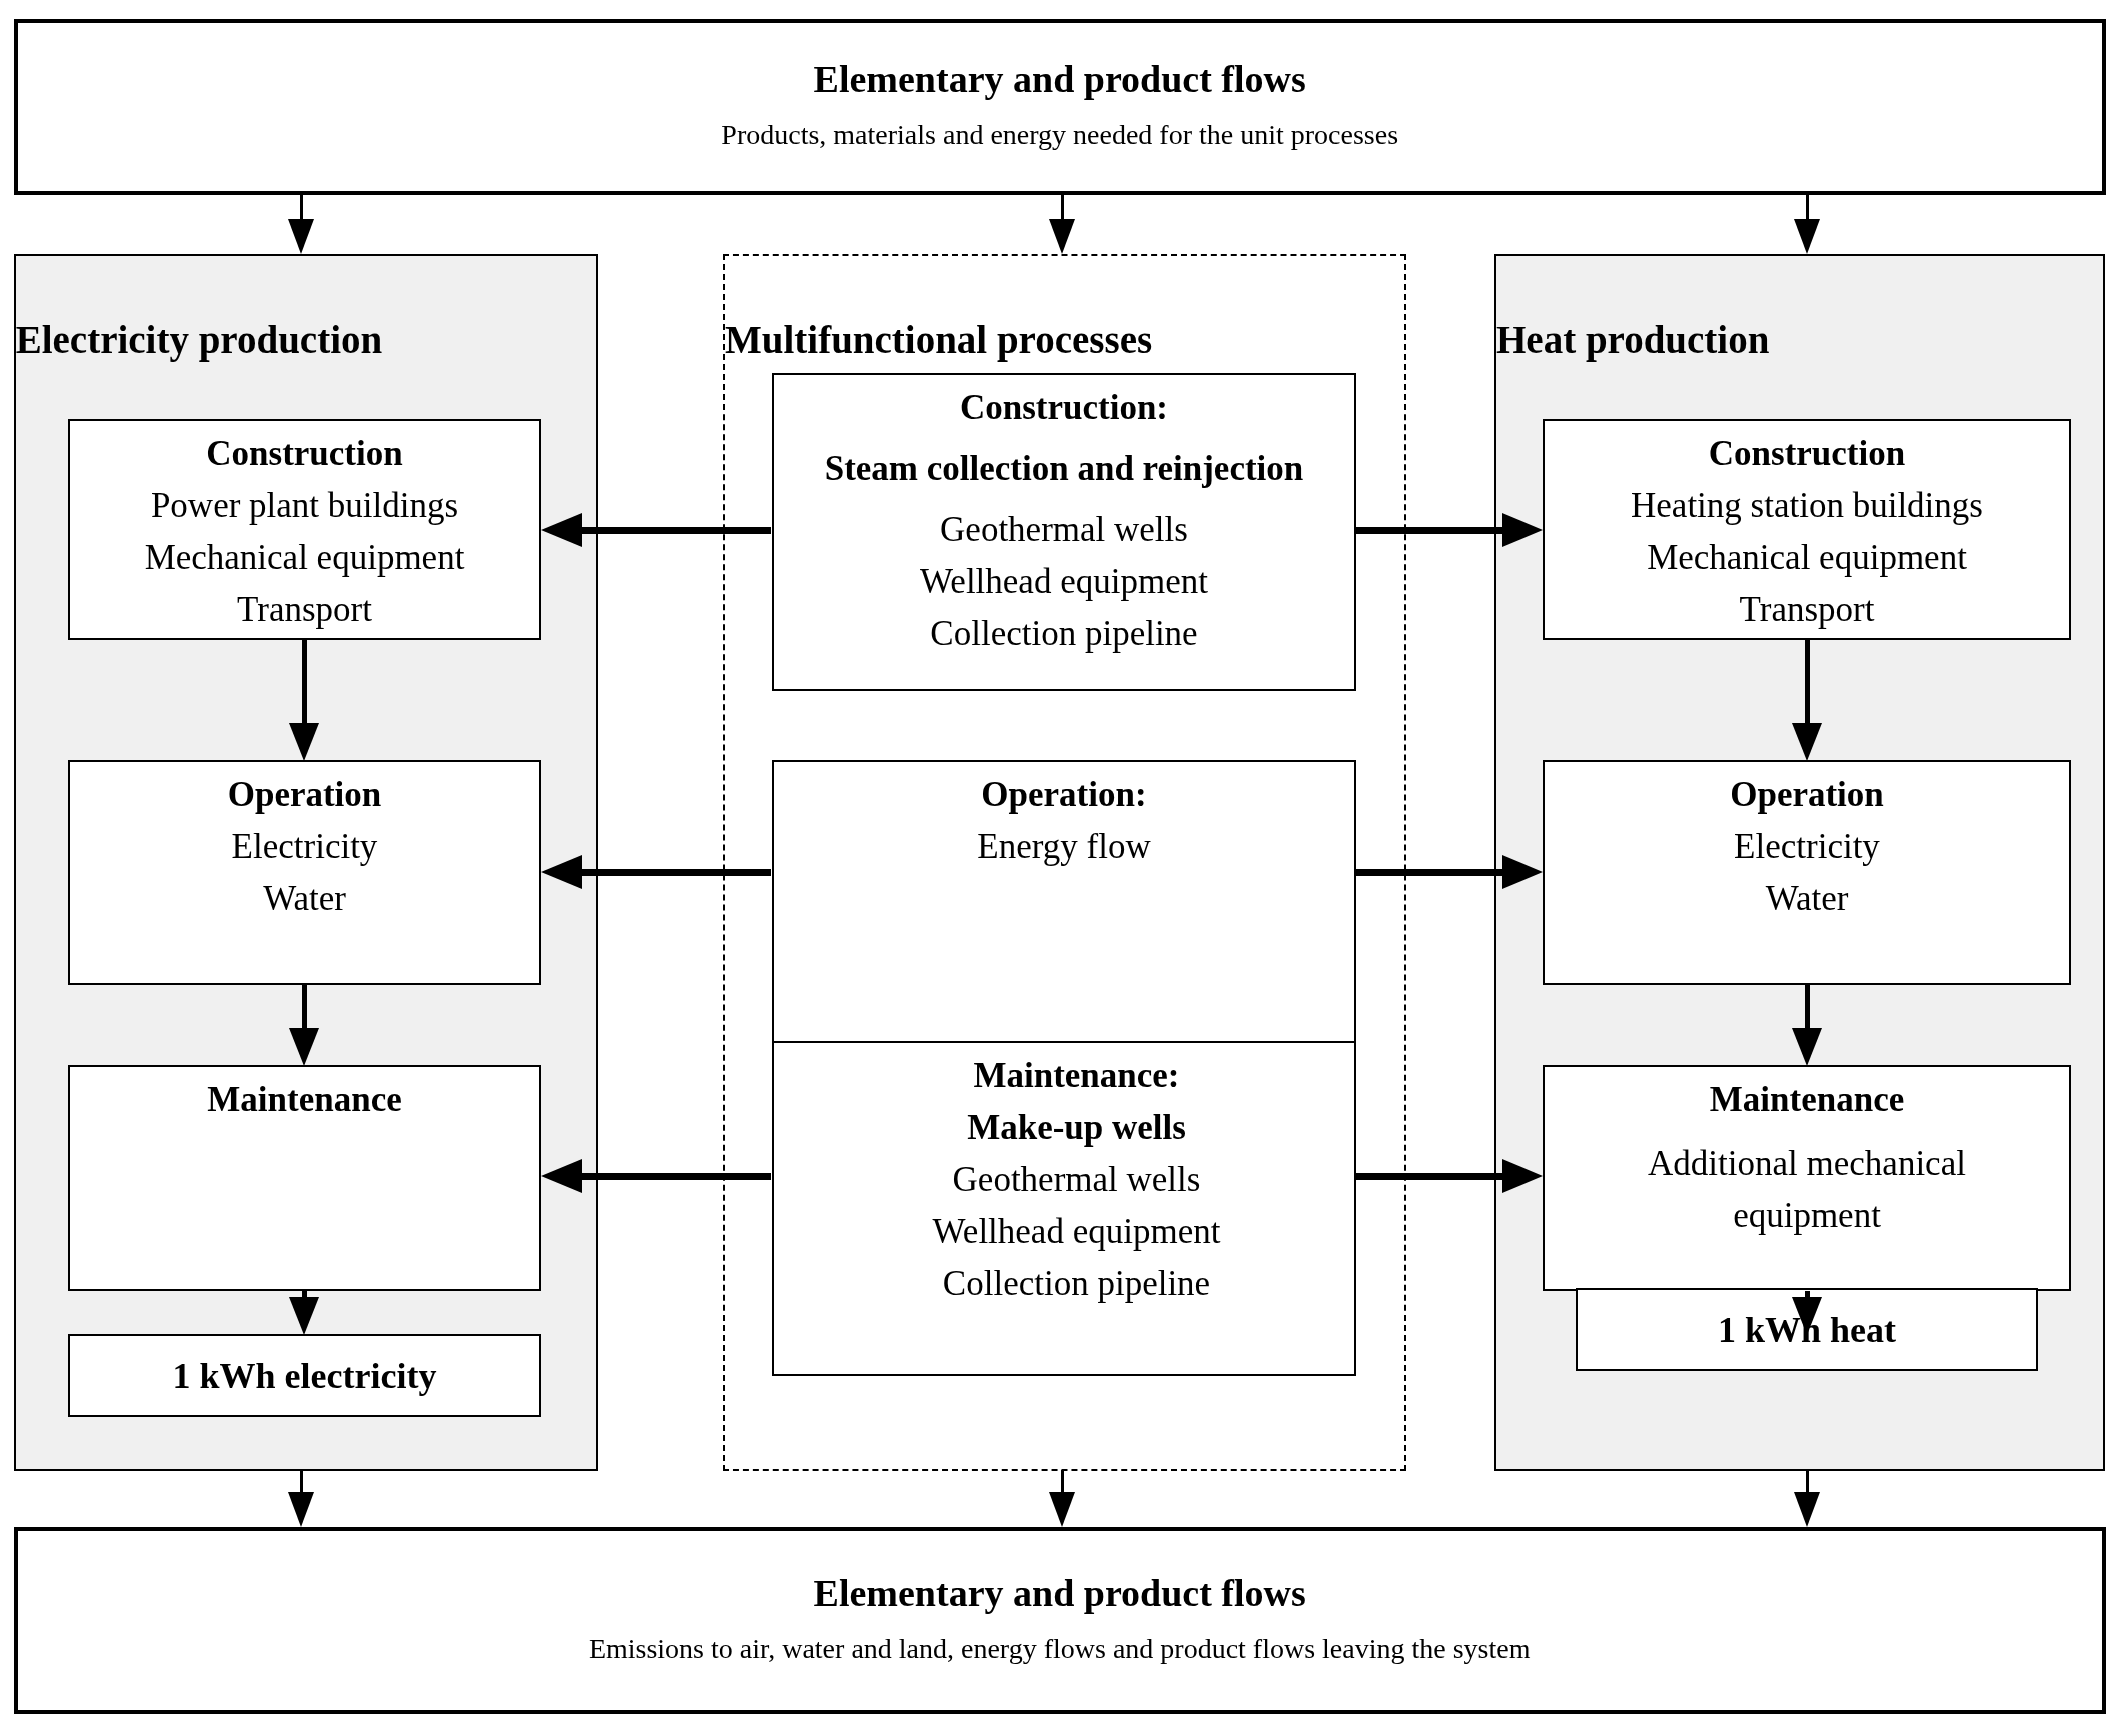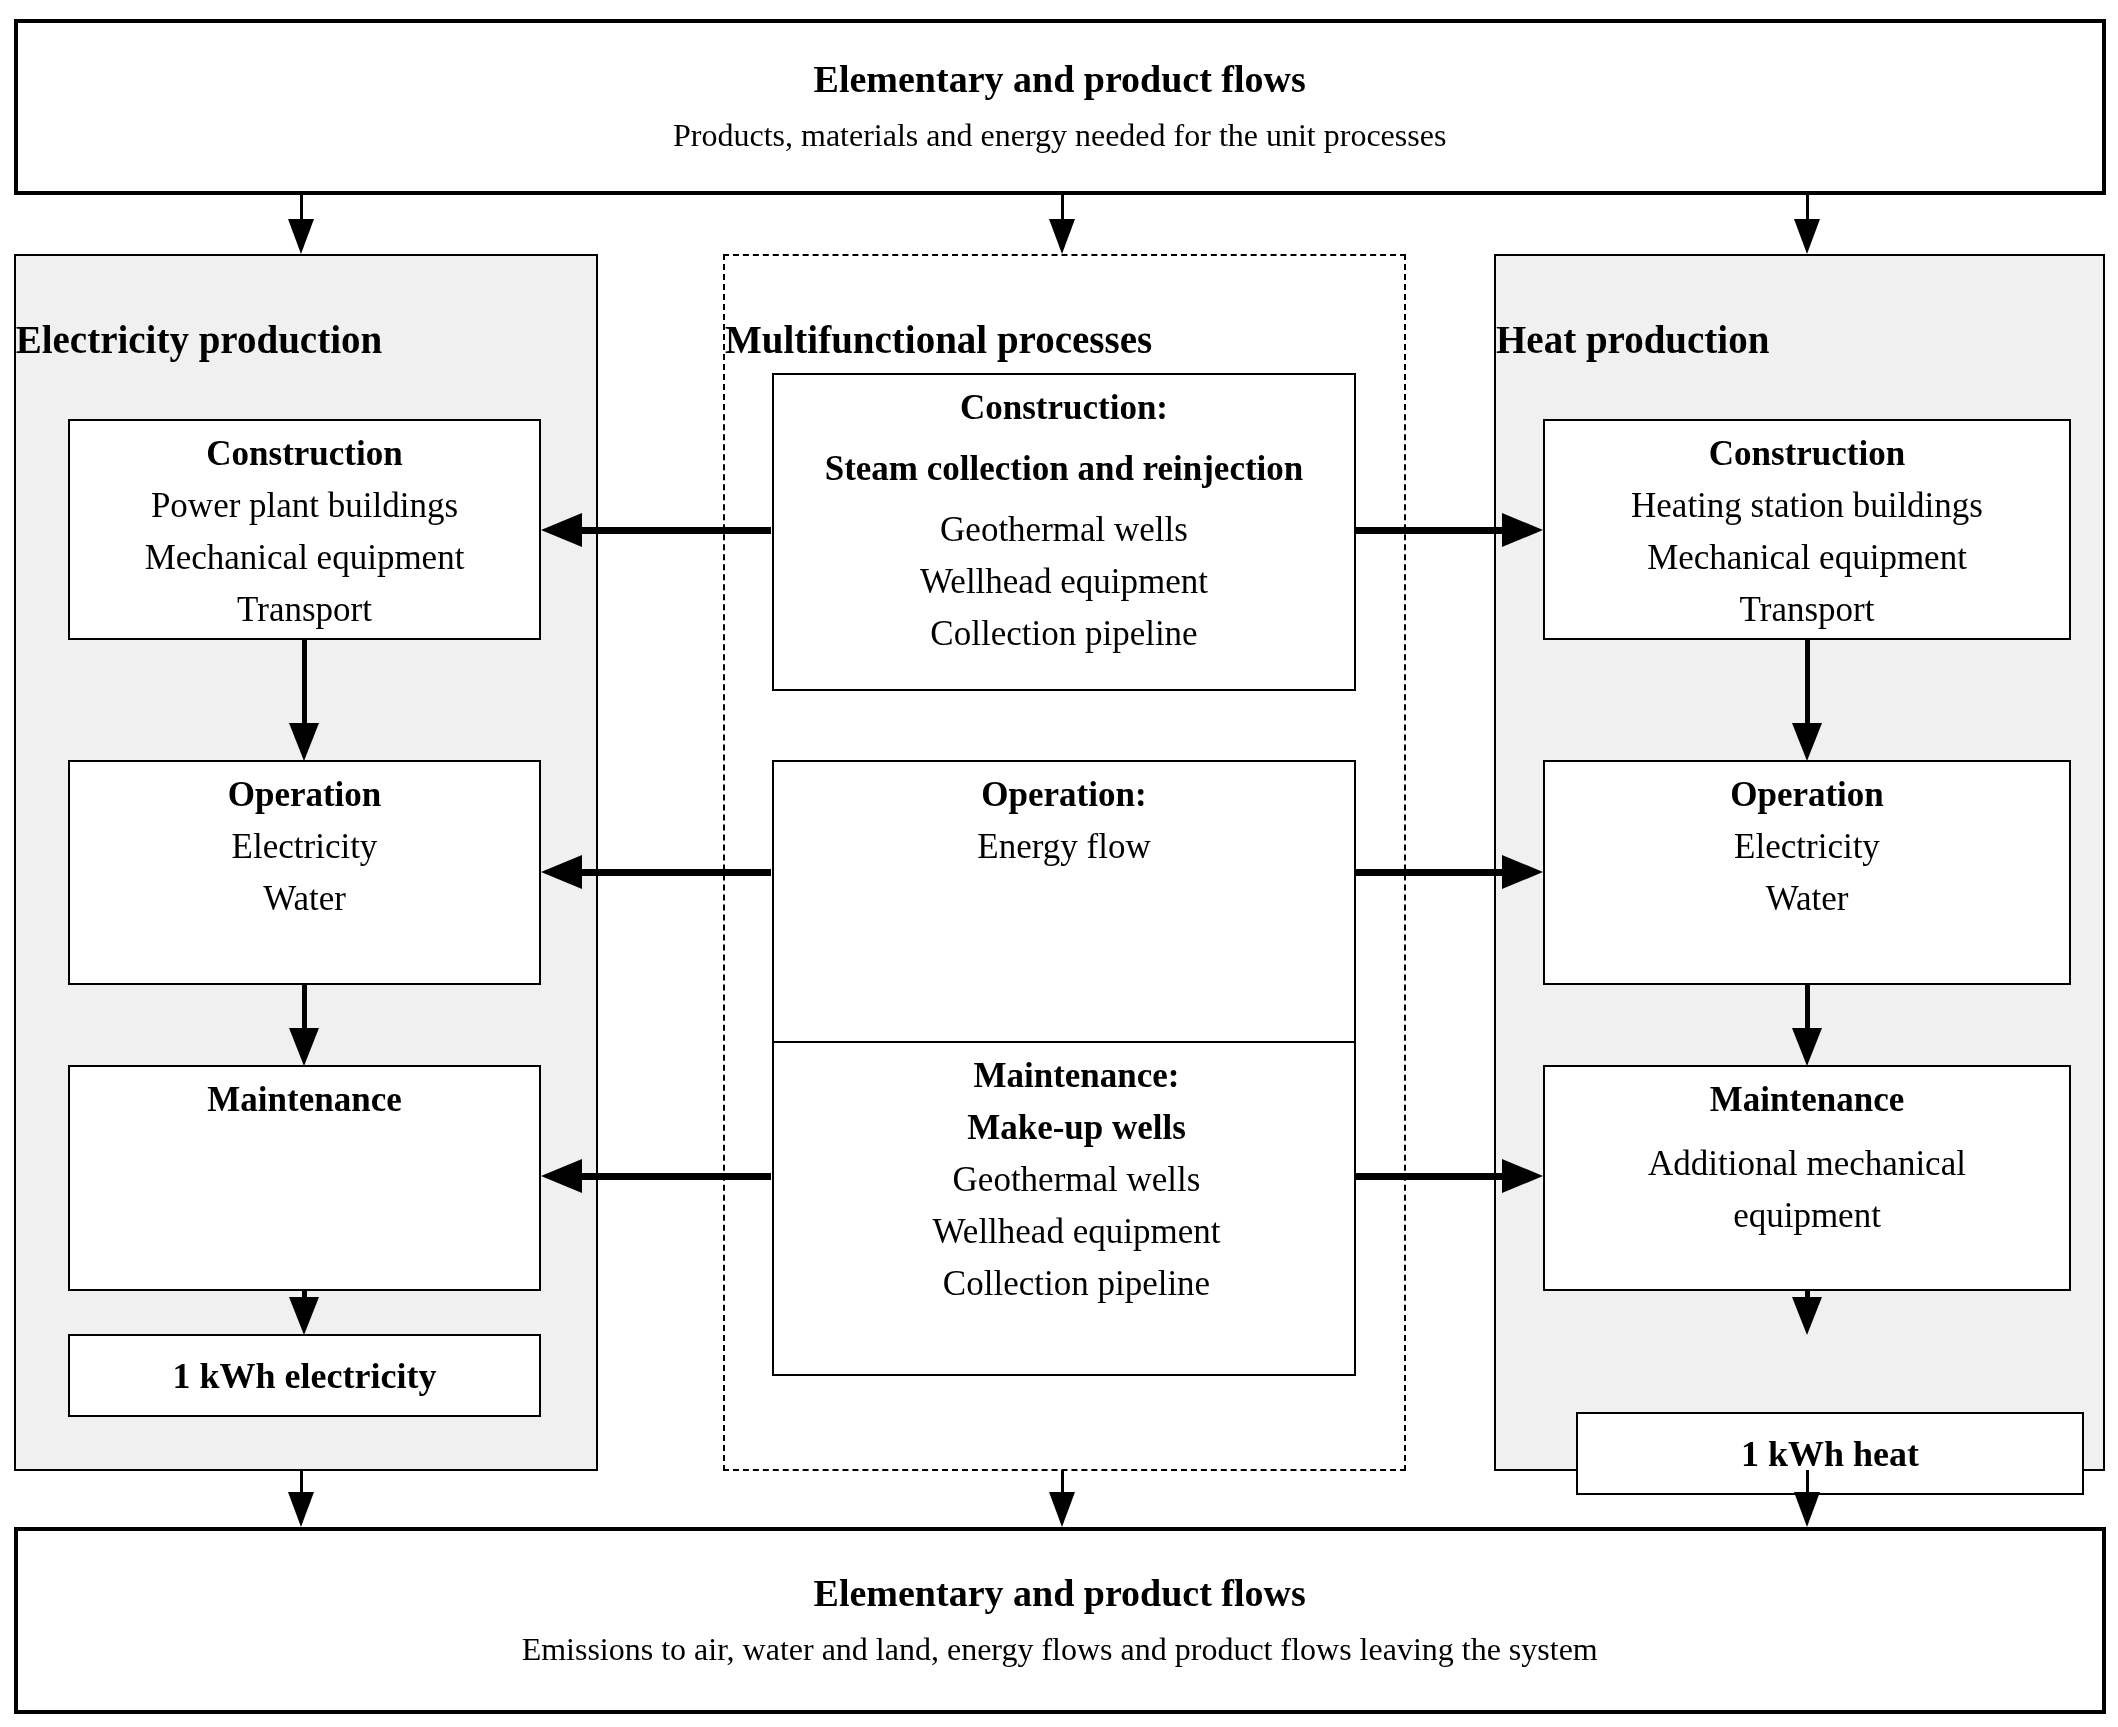--- a/index.html
+++ b/index.html
@@ -19,21 +19,21 @@
     border: 4.6px solid var(--line);
     background: #ffffff;
     display: flex;
     flex-direction: column;
     align-items: center;
     justify-content: center;
     text-align: center;
     line-height: 56px;
   }
   .banner .b-title { font-size: 38px; font-weight: bold; }
-  .banner .b-sub   { font-size: 32px; }
+  .banner .b-sub   { font-size: 28px; }
   
   .panel {
     position: absolute;
     top: 254px;
     height: 1217px;
     background: var(--panel-bg);
     border: 2.8px solid var(--line);
   }
   .panel.dashed {
     background: #ffffff;
@@ -173,21 +173,21 @@
     <div class="bt">Operation</div>
     <div>Electricity</div>
     <div>Water</div>
   </div>
 
   <div class="box" style="left:1543px; top:1065px; width:528px; height:226px;">
     <div class="bt">Maintenance</div>
     <div class="wrap-narrow">Additional mechanical equipment</div>
   </div>
 
-  <div class="outbox" style="left:1576px; top:1412px; width:508px; height:83px;">
+  <div class="outbox" style="left:1576px; top:1288px; width:462px; height:83px;">
     <div>1 kWh heat</div>
   </div>
 
   <div class="banner" style="left:13.7px; top:1527px; width:2092px; height:187px;">
     <div class="b-title">Elementary and product flows</div>
     <div class="b-sub">Emissions to air, water and land, energy flows and product flows leaving the system</div>
   </div>
 
   <div>
     <div class="vline" style="left:300px; top:195px; height:25px;"></div>

